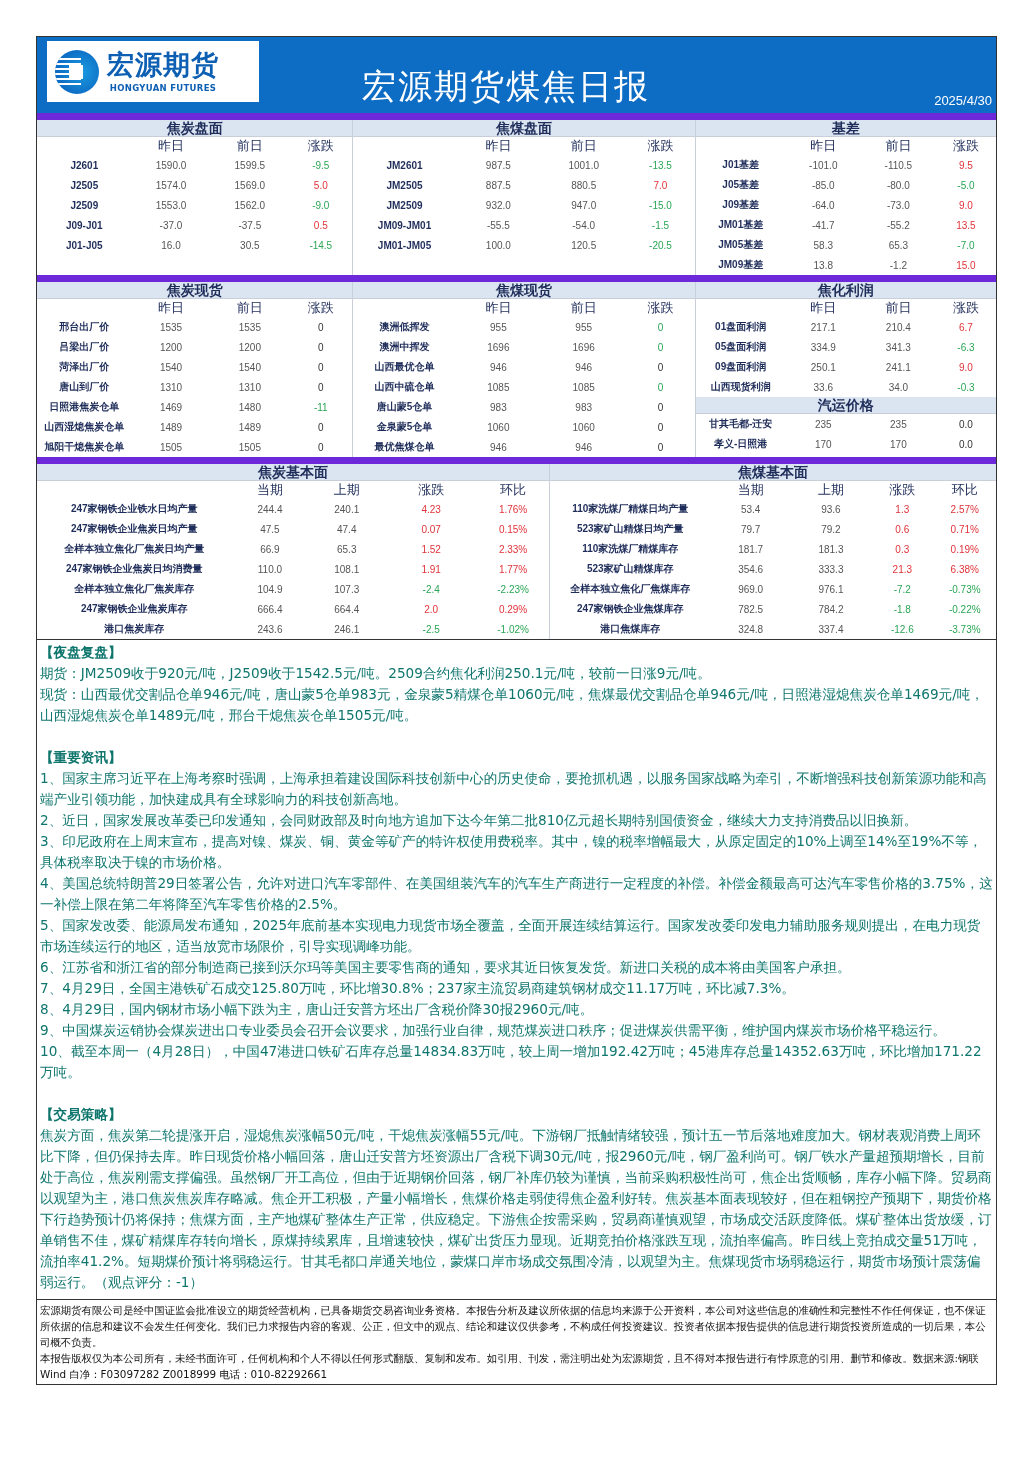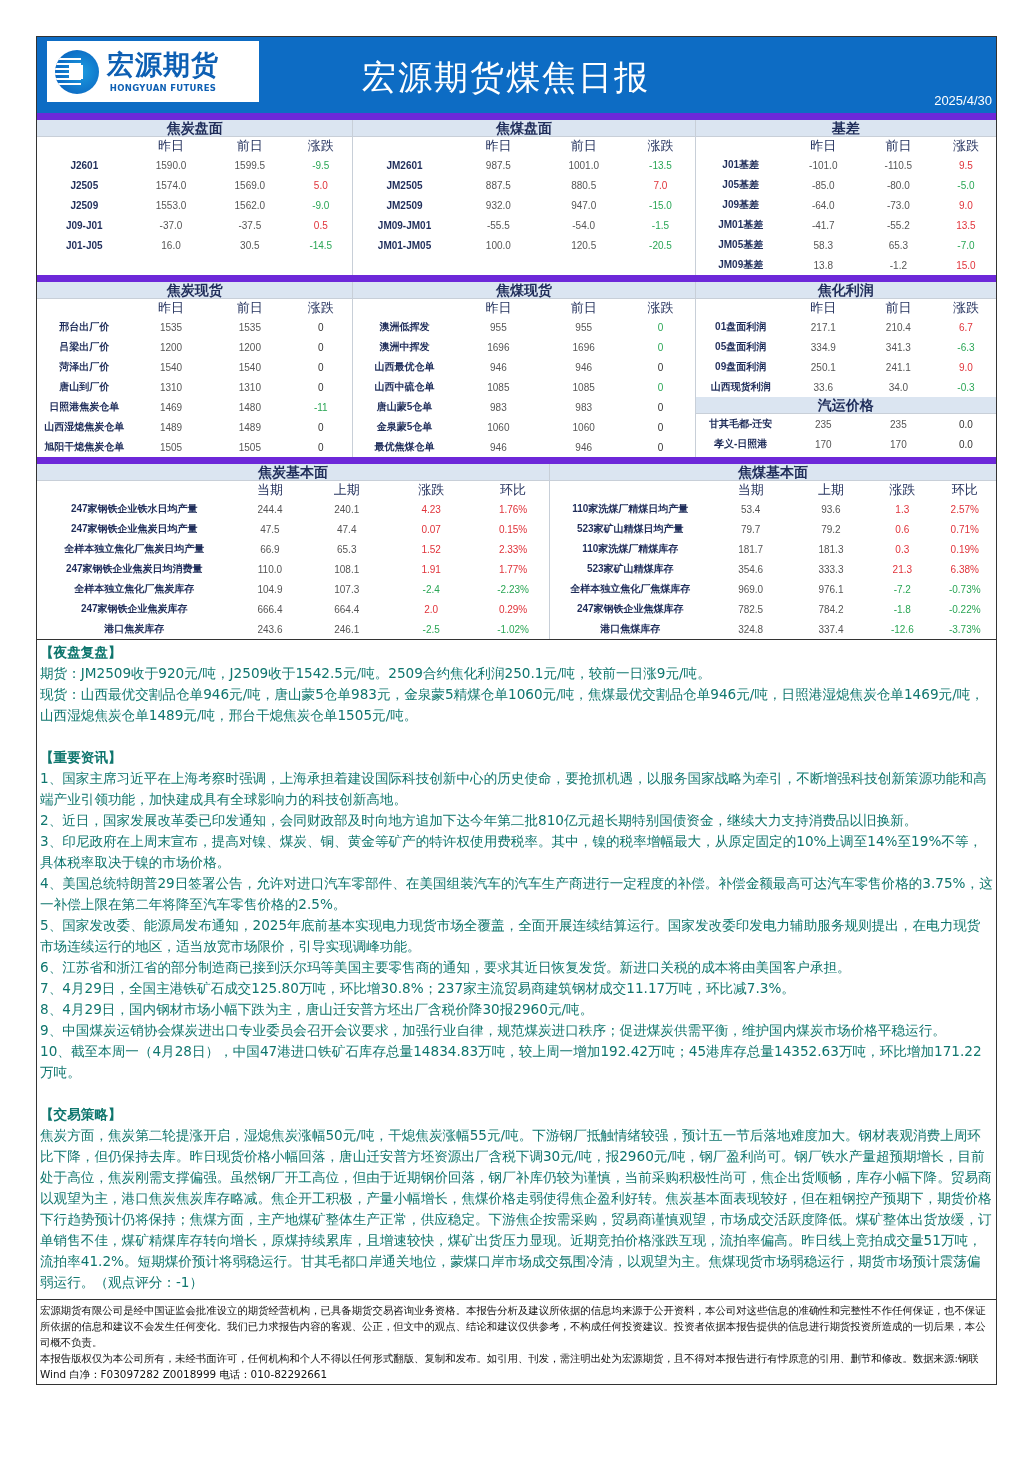--- a/index.html
+++ b/index.html
@@ -6,21 +6,21 @@
   body { width: 1033px; height: 1464px; background: #ffffff; font-family: "DejaVu Sans", sans-serif; position: relative; overflow: hidden; }
   .page { position: absolute; left: 36px; top: 36px; width: 961px; border: 1.5px solid #333; background: #fff; }
   .header { position: relative; height: 76px; background: #0d6cc4; }
   .logo-box { position: absolute; left: 10px; top: 4px; width: 212px; height: 61px; background: #fff; display: flex; align-items: center; }
   .logo-mark { position: relative; width: 44px; height: 44px; margin-left: 8px; border-radius: 50%; background: radial-gradient(circle at 60% 50%, #1b9be0 0%, #0d6cc4 70%); overflow: hidden; }
   .logo-mark .bars { position: absolute; left: 0; top: 8px; width: 26px; height: 28px; background: repeating-linear-gradient(#fff 0 2px, transparent 2px 5px); }
   .logo-mark .sq { position: absolute; left: 14px; top: 15px; width: 14px; height: 14px; background: #fff; }
   .logo-text { margin-left: 8px; display: flex; flex-direction: column; }
   .logo-cn { font-family: "DejaVu Sans", sans-serif; font-weight: bold; font-size: 27px; color: #0d5fb3; letter-spacing: 1px; line-height: 30px; }
   .logo-en { font-family: "DejaVu Sans", sans-serif; font-weight: bold; font-size: 8.5px; color: #0d5fb3; letter-spacing: 0.3px; margin-top: 3px; text-align: center; }
-  .title { position: absolute; left: 325px; top: 18px; font-size: 34px; color: #fff; font-family: "DejaVu Sans", sans-serif; letter-spacing: 2px; }
+  .title { position: absolute; left: 325px; top: 27px; font-size: 34px; color: #fff; font-family: "DejaVu Sans", sans-serif; letter-spacing: 2px; }
   .date { position: absolute; right: 4px; top: 56px; font-size: 13px; color: #fff; font-family: "Liberation Sans", sans-serif; }
 
   .grid-row { display: flex; border-top: 7px solid #6d28d9; }
   .panel { border-right: 1px solid #c8cfd8; }
   .panel:last-child { border-right: none; }
   .sec-title { background: #dbe5f1; color: #1f2d5a; text-align: center; font-weight: bold; font-size: 14px; height: 17px; line-height: 17px; border-bottom: 1px solid #c8cfd8; }
   table { width: 100%; border-collapse: collapse; font-family: "Liberation Sans", sans-serif; }
   th { font-weight: normal; font-size: 13px; color: #1f2d5a; height: 18px; }
   td { font-size: 10px; color: #555; text-align: center; height: 20px; }
   td.label { color: #1f2d5a; font-weight: bold; font-size: 10px; }

